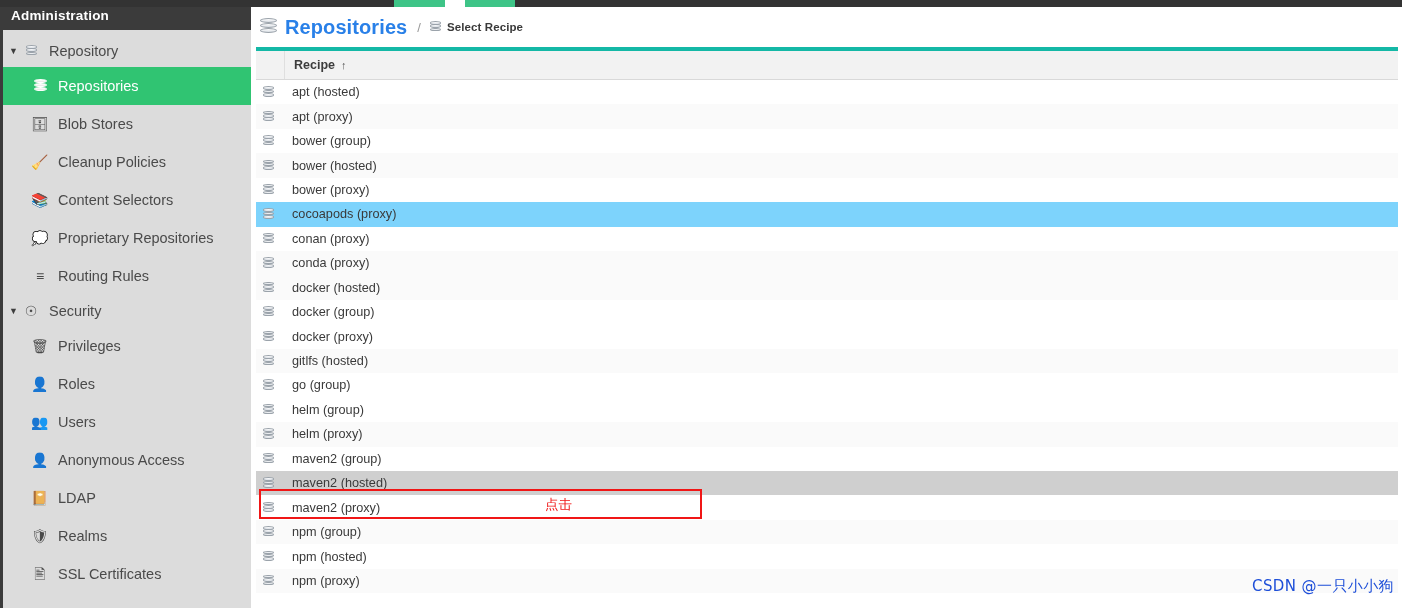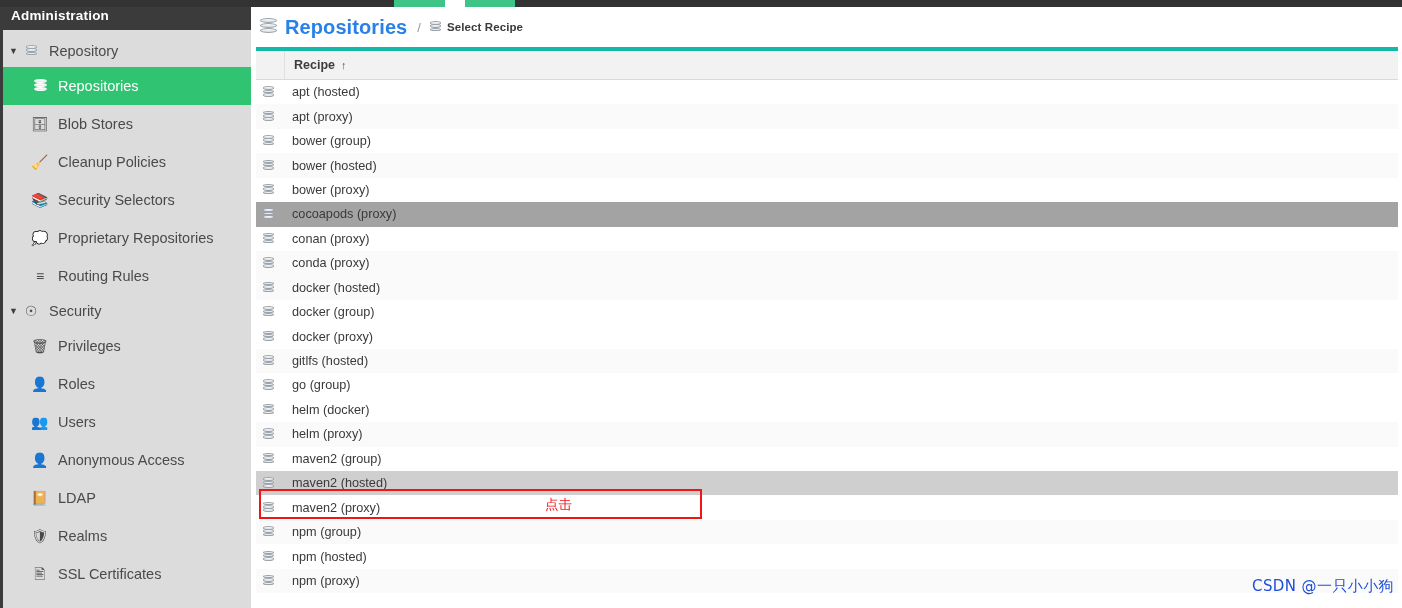--- a/index.html
+++ b/index.html
@@ -139,21 +139,21 @@
     flex: 1 1 auto; display: flex; align-items: center;
     padding-left: 9px; font-size: 12.5px; font-weight: bold; color: #3c3c3c;
   }
   .sort-arrow { margin-left: 6px; font-size: 11px; color: #555; }
 
   .row {
     display: flex; height: 24.45px; align-items: center;
     background: #ffffff; cursor: pointer;
   }
   .row.alt { background: #fafafa; }
-  .row.hover { background: #a3a3a3; }
+  .row.hover { background: #7dd3fc; }
   .row.selected { background: #cfcfcf; }
   .row-ico {
     width: 33px; flex: 0 0 33px; display: flex;
     align-items: center; justify-content: center;
   }
   .row-label {
     flex: 1 1 auto; font-size: 12.7px; color: #3a3a3a;
     padding-left: 7px; white-space: nowrap;
   }
 
@@ -221,21 +221,21 @@
         <span class="nav-label">Blob Stores</span>
       </div>
 
       <div class="nav-item indent">
         <span class="nav-ico">🧹</span>
         <span class="nav-label">Cleanup Policies</span>
       </div>
 
       <div class="nav-item indent">
         <span class="nav-ico">📚</span>
-        <span class="nav-label">Security Selectors</span>
+        <span class="nav-label">Content Selectors</span>
       </div>
 
       <div class="nav-item indent">
         <span class="nav-ico">💭</span>
         <span class="nav-label">Proprietary Repositories</span>
       </div>
 
       <div class="nav-item indent">
         <span class="nav-ico">≡</span>
         <span class="nav-label">Routing Rules</span>
@@ -449,21 +449,21 @@
             <div class="row-label">go (group)</div>
           </div>
           <div class="row">
             <div class="row-ico">
               <span class="cyl sm">
                 <i></i>
                 <i></i>
                 <i></i>
               </span>
             </div>
-            <div class="row-label">helm (docker)</div>
+            <div class="row-label">helm (group)</div>
           </div>
           <div class="row alt">
             <div class="row-ico">
               <span class="cyl sm">
                 <i></i>
                 <i></i>
                 <i></i>
               </span>
             </div>
             <div class="row-label">helm (proxy)</div>

